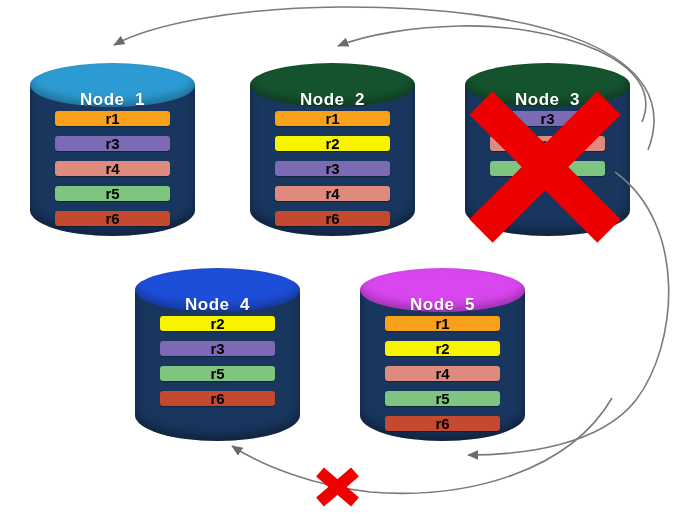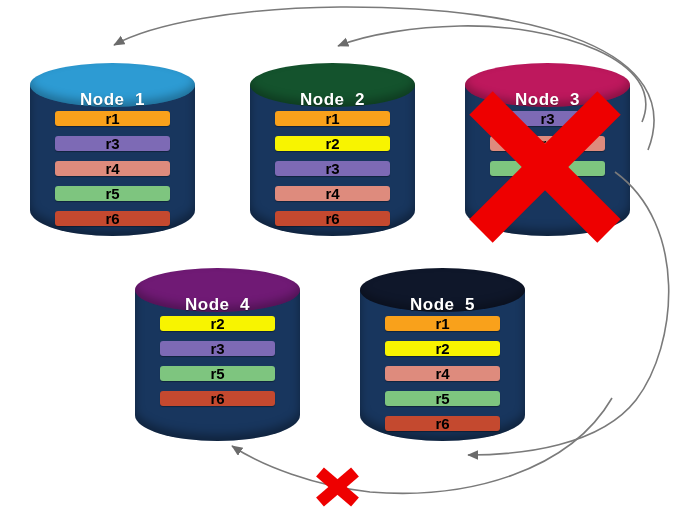--- a/index.html
+++ b/index.html
@@ -65,48 +65,48 @@
     </div>
   </div>
 
   <div class="node" style="left:465px;top:63px;">
     <div class="cyl-body" style="background-color: rgb(24, 54, 94);"></div>
     <div class="bars">
       <div class="bar" style="background-color: rgb(125, 106, 181);">r3</div>
       <div class="bar" style="background-color: rgb(222, 139, 125);">r4</div>
       <div class="bar" style="background-color: rgb(126, 197, 127);">r5</div>
     </div>
-    <div class="cyl-top" style="background-color: #be185d;">
+    <div class="cyl-top" style="background-color: #14532d;">
       <span class="cyl-title">Node  3</span>
     </div>
   </div>
 
   <div class="node" style="left:135px;top:268px;">
     <div class="cyl-body" style="background-color: rgb(24, 54, 94);"></div>
     <div class="bars">
       <div class="bar" style="background-color: rgb(248, 244, 0);">r2</div>
       <div class="bar" style="background-color: rgb(125, 106, 181);">r3</div>
       <div class="bar" style="background-color: rgb(126, 197, 127);">r5</div>
       <div class="bar" style="background-color: rgb(196, 73, 47);">r6</div>
     </div>
-    <div class="cyl-top" style="background-color: #701a75;">
+    <div class="cyl-top" style="background-color: #1d4ed8;">
       <span class="cyl-title">Node  4</span>
     </div>
   </div>
 
   <div class="node" style="left:360px;top:268px;">
     <div class="cyl-body" style="background-color: rgb(24, 54, 94);"></div>
     <div class="bars">
       <div class="bar" style="background-color: rgb(249, 161, 27);">r1</div>
       <div class="bar" style="background-color: rgb(248, 244, 0);">r2</div>
       <div class="bar" style="background-color: rgb(222, 139, 125);">r4</div>
       <div class="bar" style="background-color: rgb(126, 197, 127);">r5</div>
       <div class="bar" style="background-color: rgb(196, 73, 47);">r6</div>
     </div>
-    <div class="cyl-top" style="background-color: #0f172a;">
+    <div class="cyl-top" style="background-color: #d946ef;">
       <span class="cyl-title">Node  5</span>
     </div>
   </div>
 
   <svg class="overlay" width="676" height="522" viewBox="0 0 676 522">
     <defs>
       <marker id="ah" orient="auto" markerWidth="9" markerHeight="9" refX="6.5" refY="3">
         <path d="M0,0 L7,3 L0,6 z" fill="#6b6b6b"></path>
       </marker>
     </defs>

